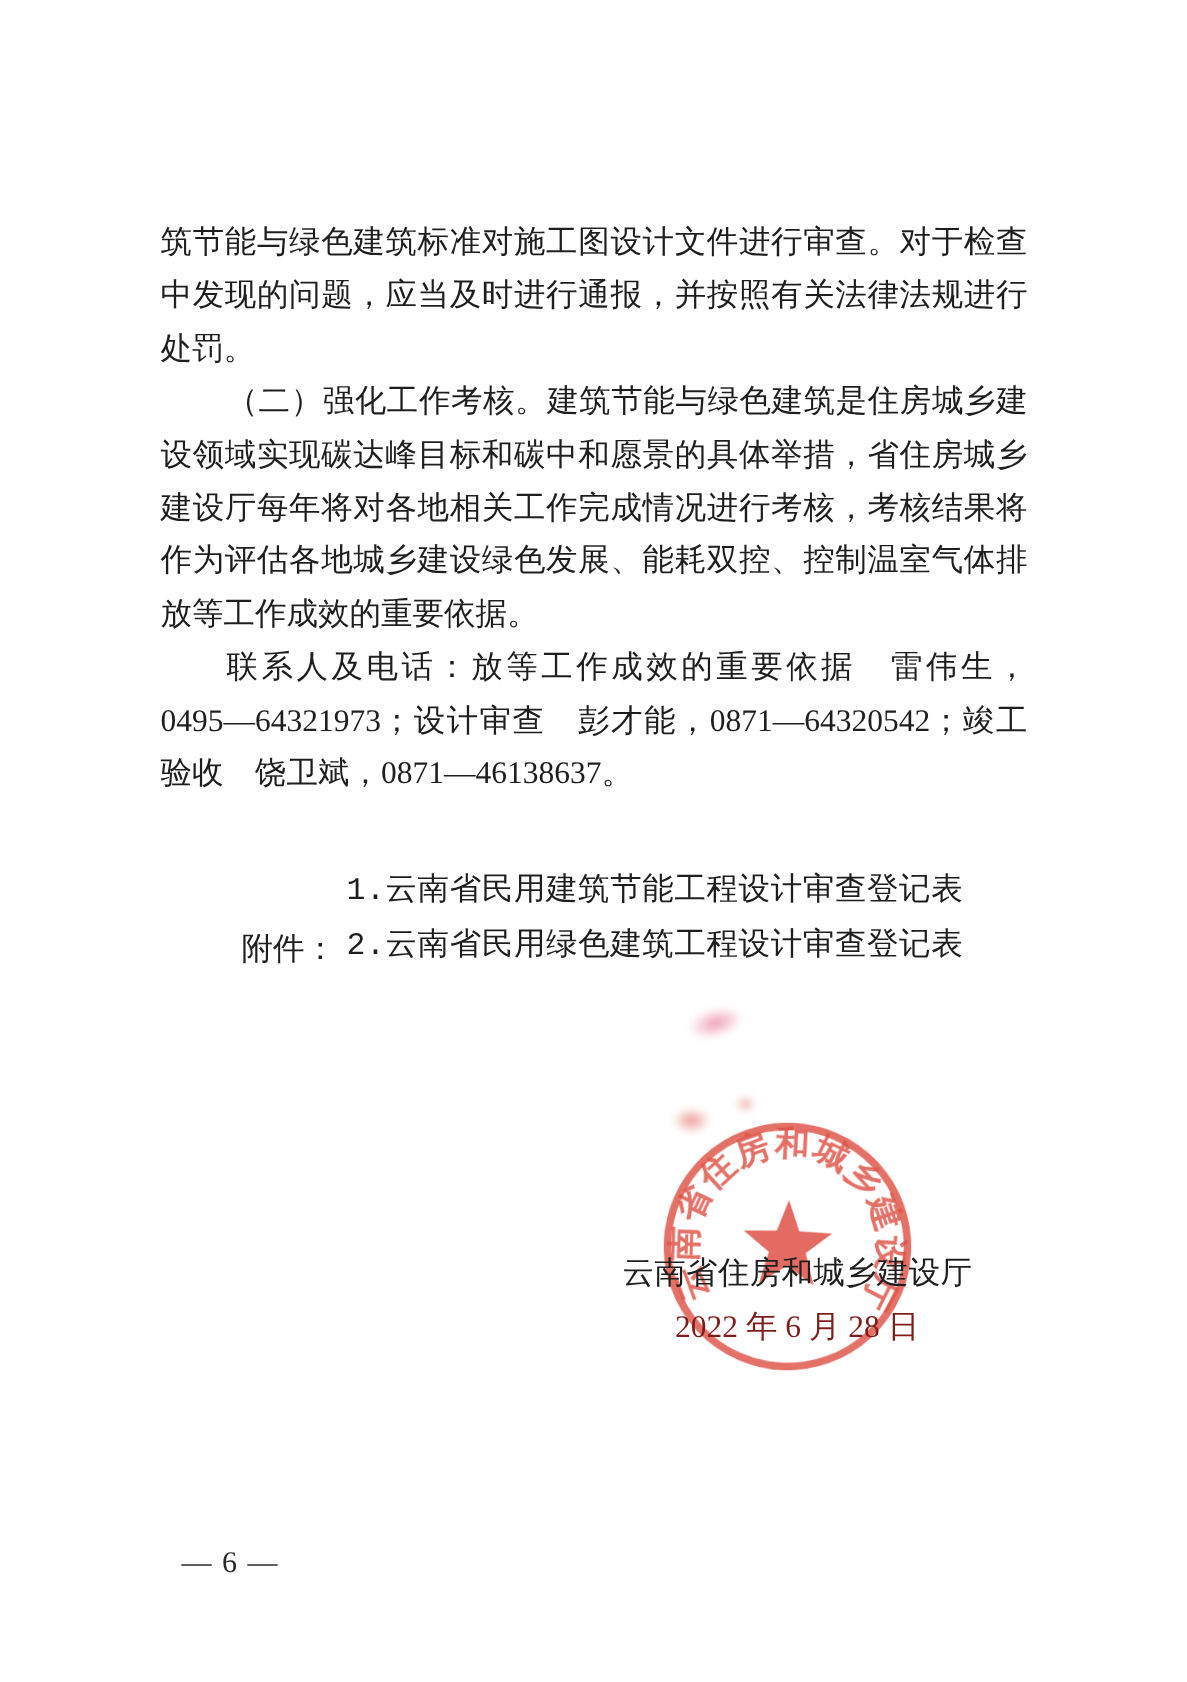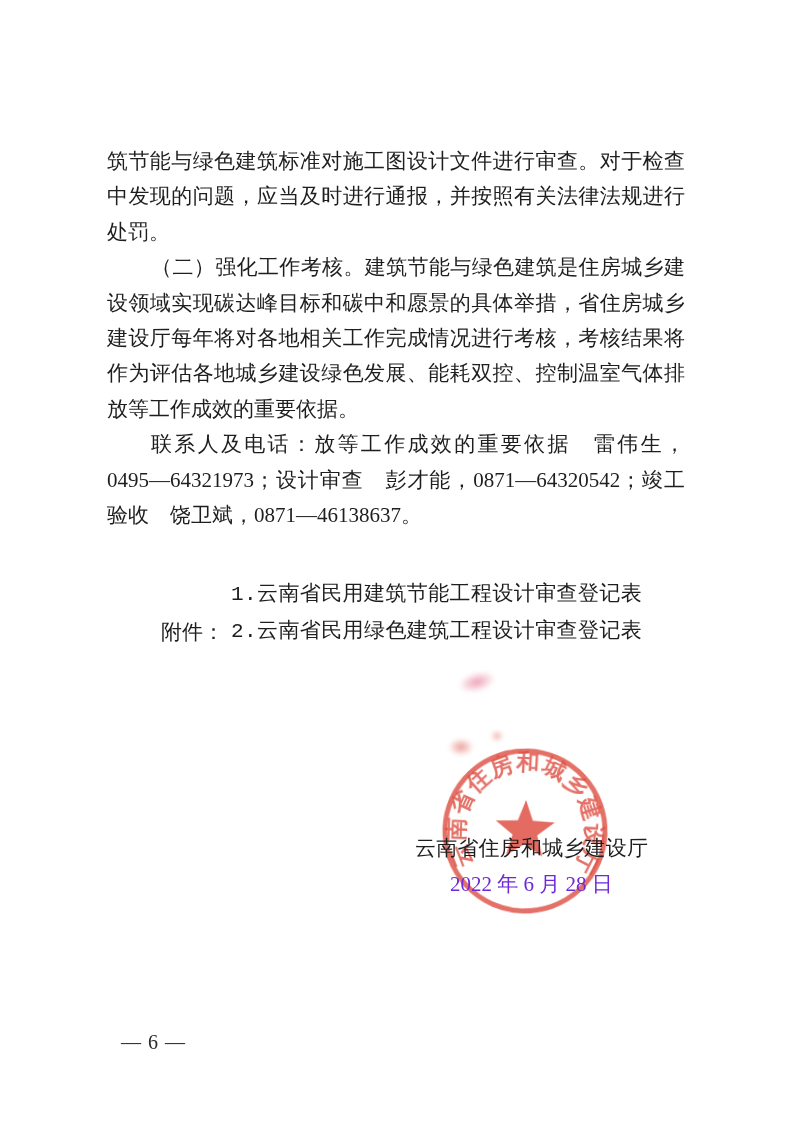--- a/index.html
+++ b/index.html
@@ -69,21 +69,21 @@
     line-height: 26px;
     white-space: nowrap;
     color: #1e1e1e;
   }
   .sig-date {
     position: absolute;
     left: 450px; top: 871px;
     font-size: 21px;
     line-height: 26px;
     white-space: nowrap;
-    color: #6d28d9;
+    color: #7f1d1d;
   }
 
   
   .seal {
     position: absolute;
     left: 436px; top: 742px;
     width: 178px; height: 178px;
     filter: blur(0.4px);
     opacity: 0.88;
     transform: rotate(2deg);

